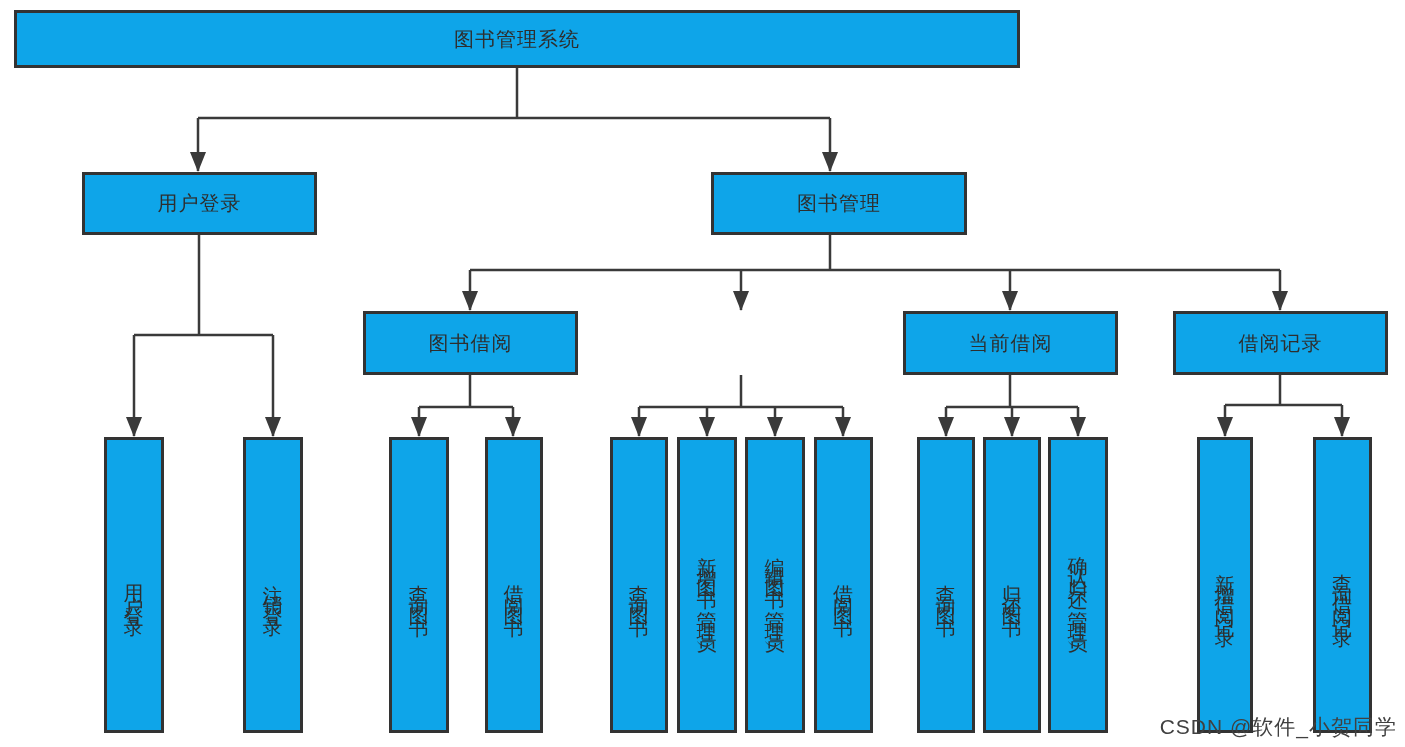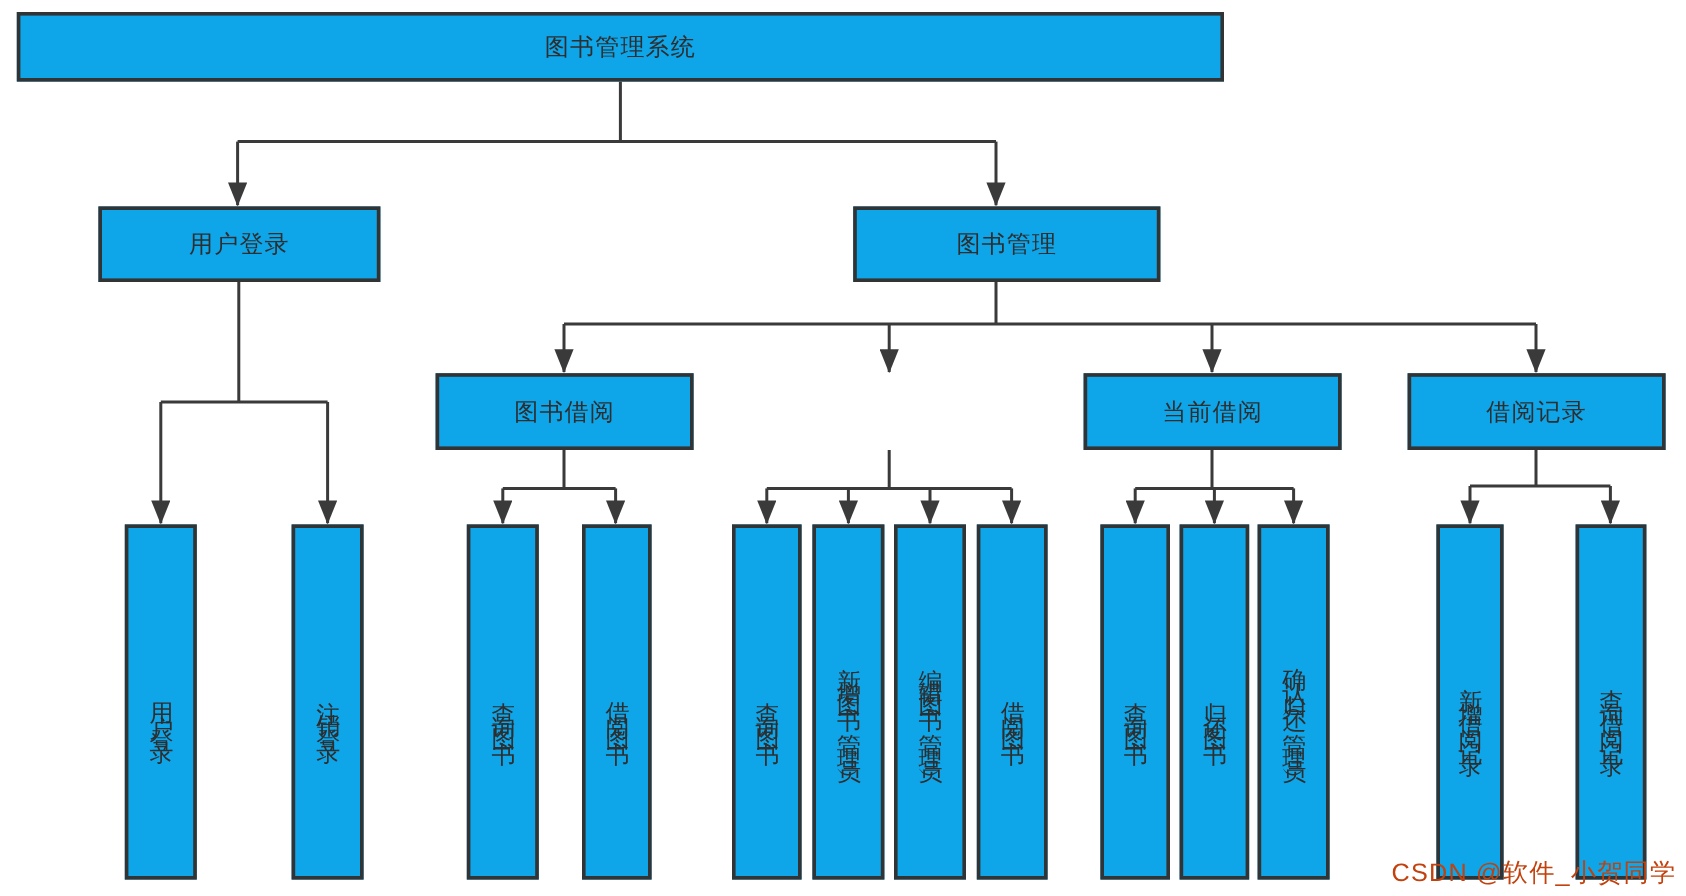--- a/index.html
+++ b/index.html
@@ -33,21 +33,21 @@
     letter-spacing:11px;
     margin-bottom:-11px;
     line-height:1;
     white-space:nowrap;
   }
   .watermark{
     position:absolute;
     right:8px;
     bottom:6px;
     font-size:21px;
-    color:#c2410c;
+    color:#404040;
     letter-spacing:1px;
     white-space:nowrap;
   }
 </style>
 </head>
 <body>
 
 <div class="stage">
 
   <svg width="1405" height="747" viewBox="0 0 1405 747">

